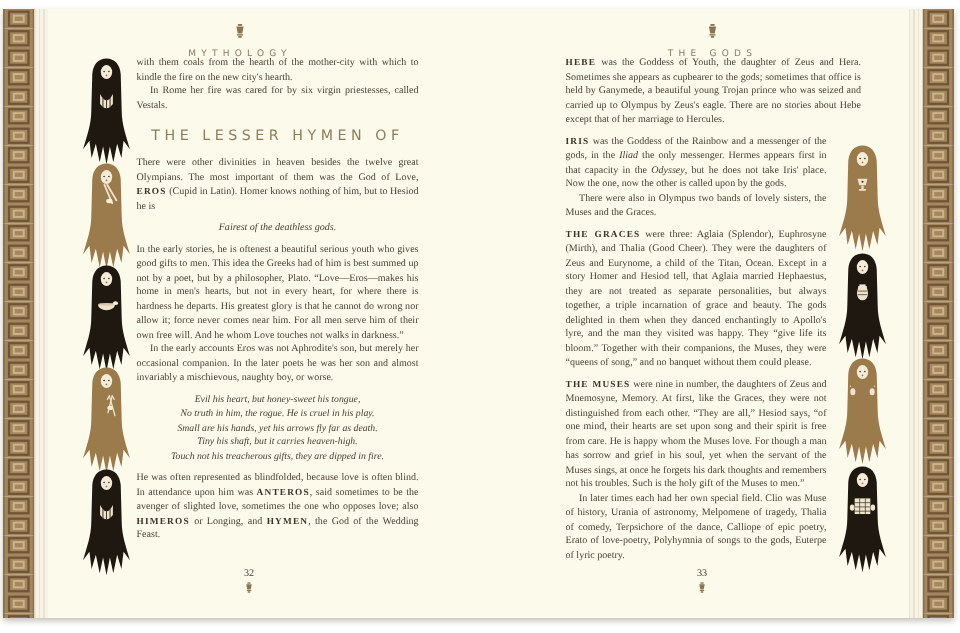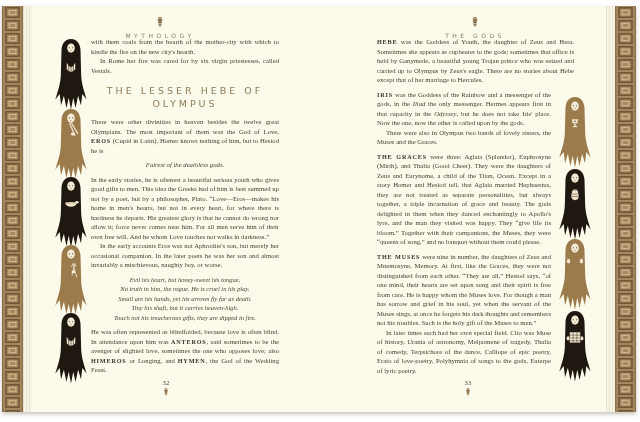--- a/index.html
+++ b/index.html
@@ -260,22 +260,21 @@
     <svg class="orn" width="8" height="10" viewBox="0 0 8 10">
         <use href="#orn"></use>
       </svg>
     <div class="ttl">THE GODS</div>
   </div>
 
   <div class="pagetext left">
       <div class="blk para"><span>with them coals from the hearth of the mother-city with which to kindle the fire on the new city's hearth.</span></div>
       <div class="blk para indent"><span>In Rome her fire was cared for by six virgin priestesses, called Vestals.</span></div>
       <div class="blk heading">
-        <div>THE LESSER HEBE OF</div>
-        <div>OLYMPUS</div>
+        <div>THE LESSER HYMEN OF</div>
       </div>
       <div class="blk para"><span>There were other divinities in heaven besides the twelve great Olympians. The most important of them was the God of Love, </span><span class="term">EROS</span><span> (Cupid in Latin). Homer knows nothing of him, but to Hesiod he is</span></div>
       <div class="blk quote">
         <div>Fairest of the deathless gods.</div>
       </div>
       <div class="blk para"><span>In the early stories, he is oftenest a beautiful serious youth who gives good gifts to men. This idea the Greeks had of him is best summed up not by a poet, but by a philosopher, Plato. “Love—Eros—makes his home in men's hearts, but not in every heart, for where there is hardness he departs. His greatest glory is that he cannot do wrong nor allow it; force never comes near him. For all men serve him of their own free will. And he whom Love touches not walks in darkness.”</span></div>
       <div class="blk para indent"><span>In the early accounts Eros was not Aphrodite's son, but merely her occasional companion. In the later poets he was her son and almost invariably a mischievous, naughty boy, or worse.</span></div>
       <div class="blk verse">
         <div>Evil his heart, but honey-sweet his tongue,</div>
         <div>No truth in him, the rogue. He is cruel in his play.</div>

